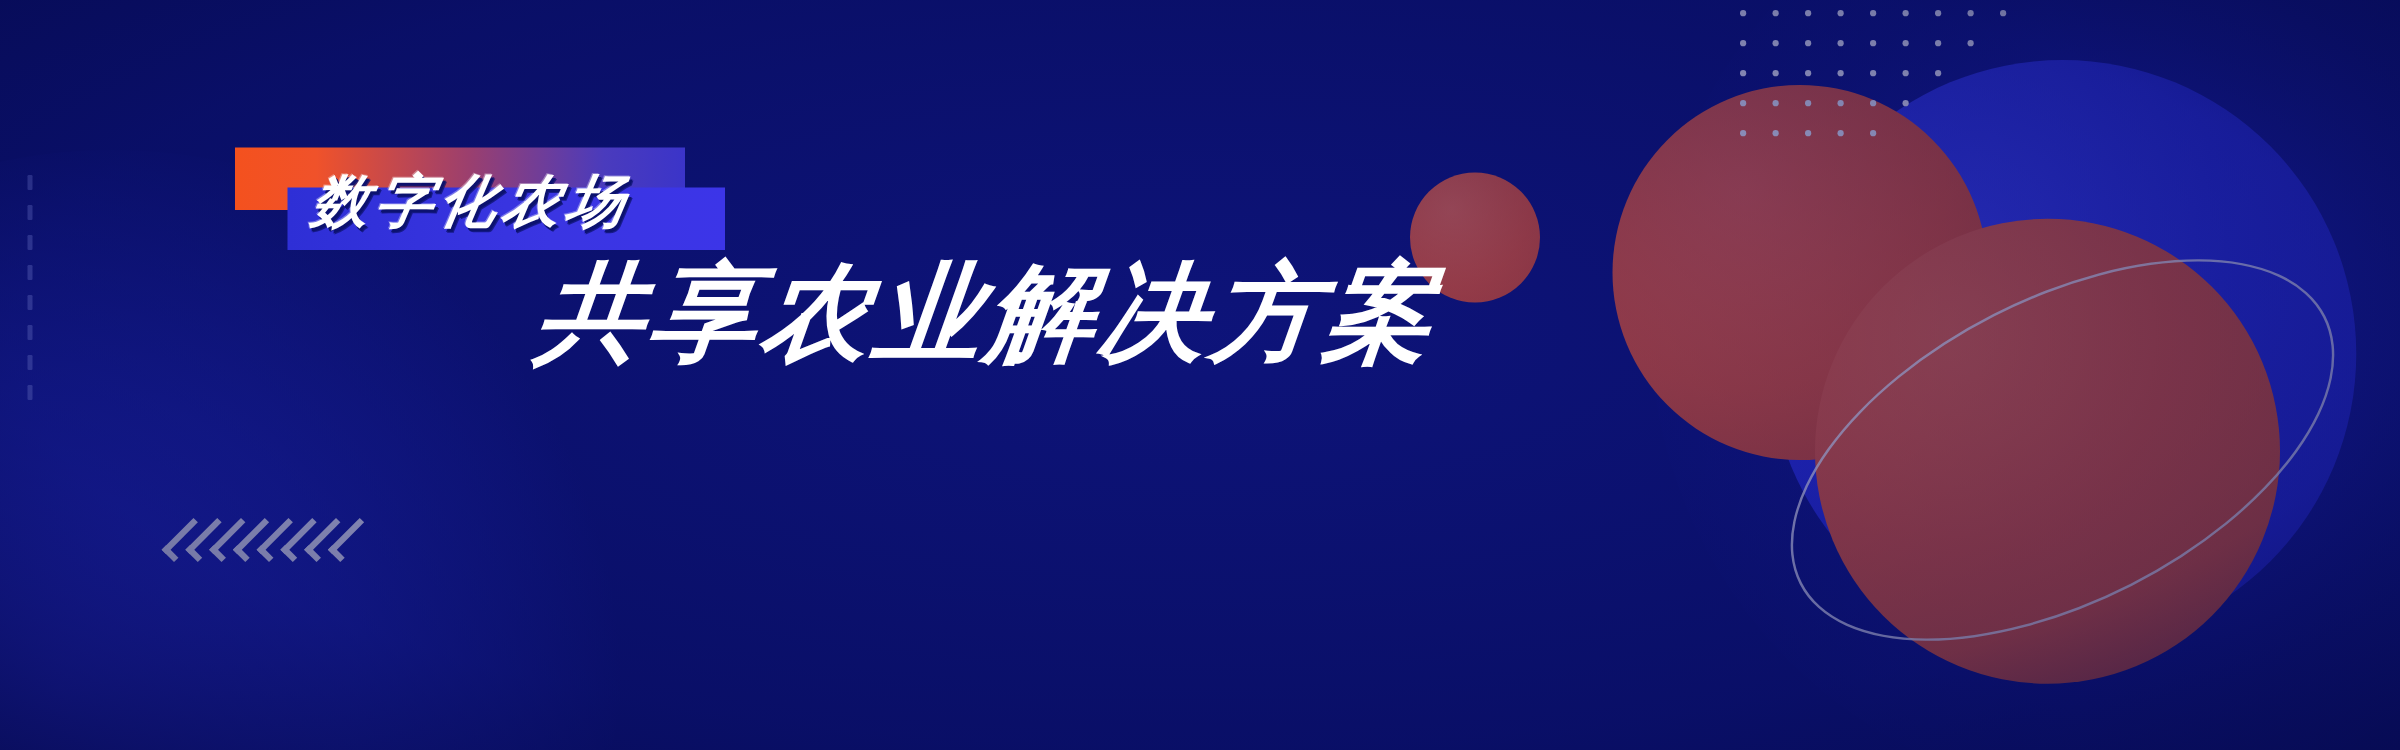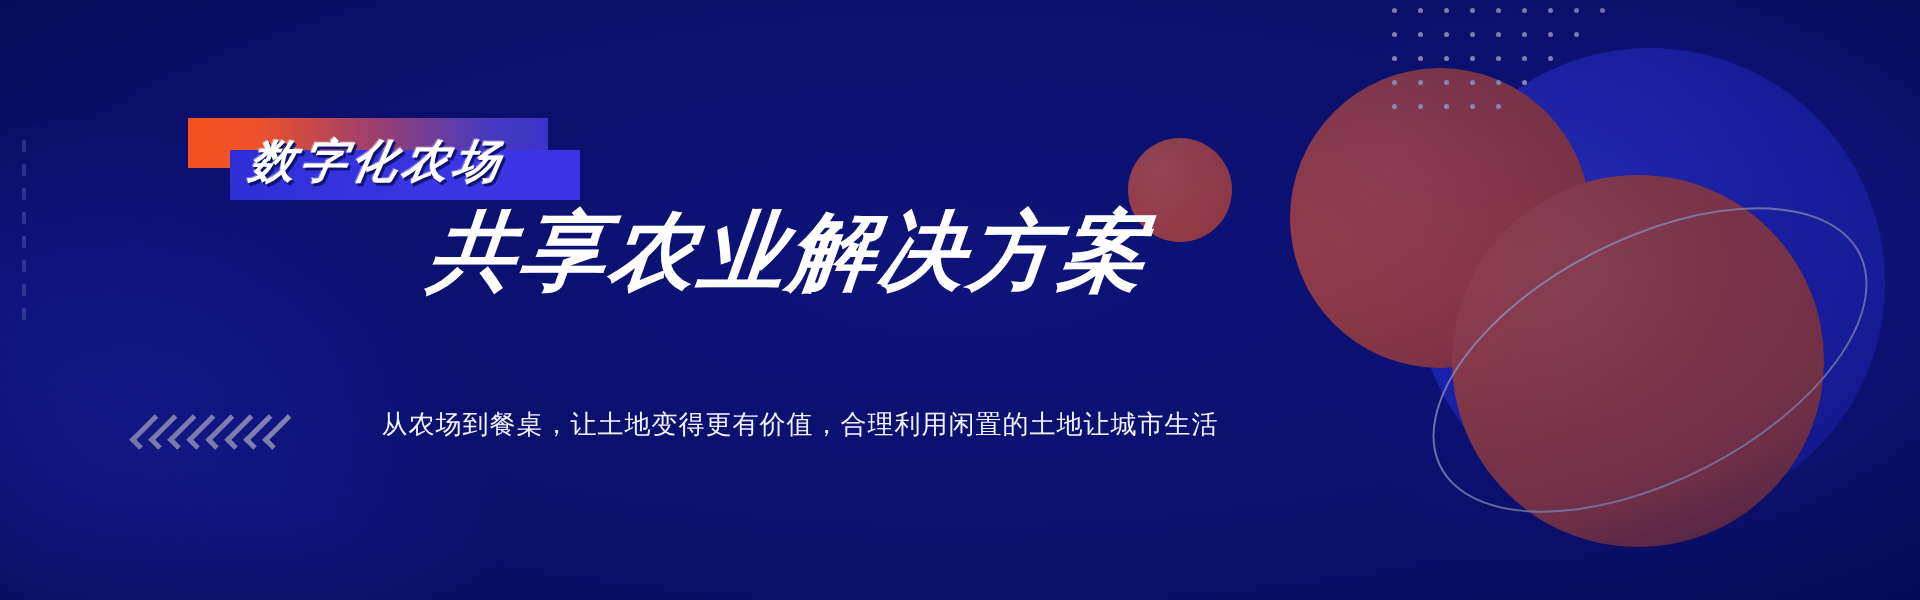--- a/index.html
+++ b/index.html
@@ -317,17 +317,16 @@
 
     <div class="badge">
       <div class="badge-bar-top"></div>
       <div class="badge-bar-bottom"></div>
       <div class="badge-text">数字化农场</div>
     </div>
 
     <div class="headline">共享农业解决方案</div>
 
     <div class="subtitle">
-      <span class="line">从农场到餐桌，让土地变得更有价值，合理利用闲置的土地让城市生活</span>
     </div>
 
   </div>
 </div>
 
 </body></html>

